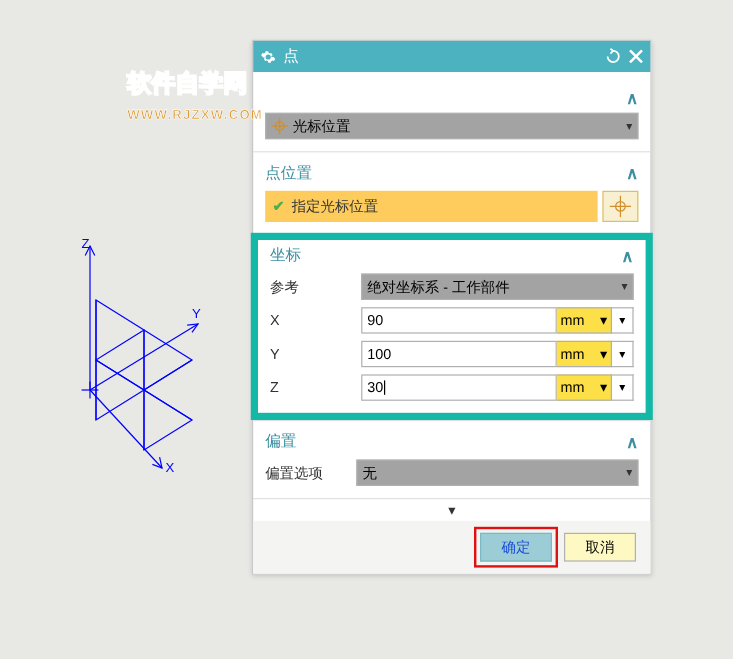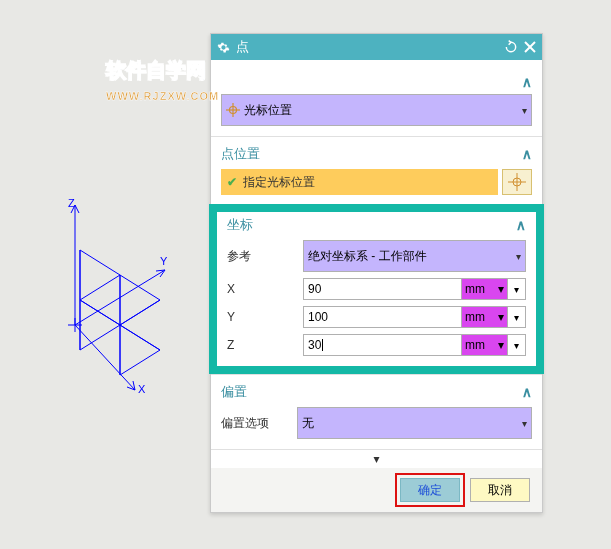--- a/index.html
+++ b/index.html
@@ -41,24 +41,24 @@
     cursor: pointer;
   }
   .chev {
     color: #3b8fa1;
     font-size: 14px;
     font-weight: bold;
   }
   
   .dropdown, .textfield {
     border: 1px solid #b0b0b0;
-    background: #c4b5fd;
+    background: #a3a3a3;
     height: 22px;
     font-size: 12px;
-    padding: 15px 4px;
+    padding: 0 4px;
     display: flex;
     align-items: center;
     justify-content: space-between;
     gap: 24px;
   }
   .dropdown .arrow, .textfield .arrow {
     font-size: 10px; color: #333;
   }
   .full { width: 100%; }
   
@@ -82,21 +82,21 @@
     height: 22px;
     flex: 1;
     font-size: 12px;
     padding: 0 4px;
     display: flex;
     align-items: center;
   }
   .unit-dd {
     border: 1px solid #b0b0b0;
     border-left: none;
-    background: #d946ef;
+    background: #fde047;
     height: 22px;
     width: 46px;
     font-size: 12px;
     display: flex;
     align-items: center;
     padding: 0 3px;
     justify-content: space-between;
   }
   .extra-dd {
     border: 1px solid #b0b0b0;
@@ -130,21 +130,21 @@
     width: 30px; height: 26px;
     border: 1px solid #d8c070;
     background: #f8f0d0;
     display: flex;
     align-items: center;
     justify-content: center;
     cursor: pointer;
   }
   
   .red-box {
-    border: 8px solid #14b8a6;
+    border: 6px solid #14b8a6;
     margin: -2px -2px 0;
     padding: 2px 10px 10px;
   }
   .section.coord { padding: 0; border-bottom: 1px solid #e0e0e0; }
   
   .collapse-bar {
     text-align: center;
     padding: 2px 0;
     font-size: 12px;
     color: #333;

